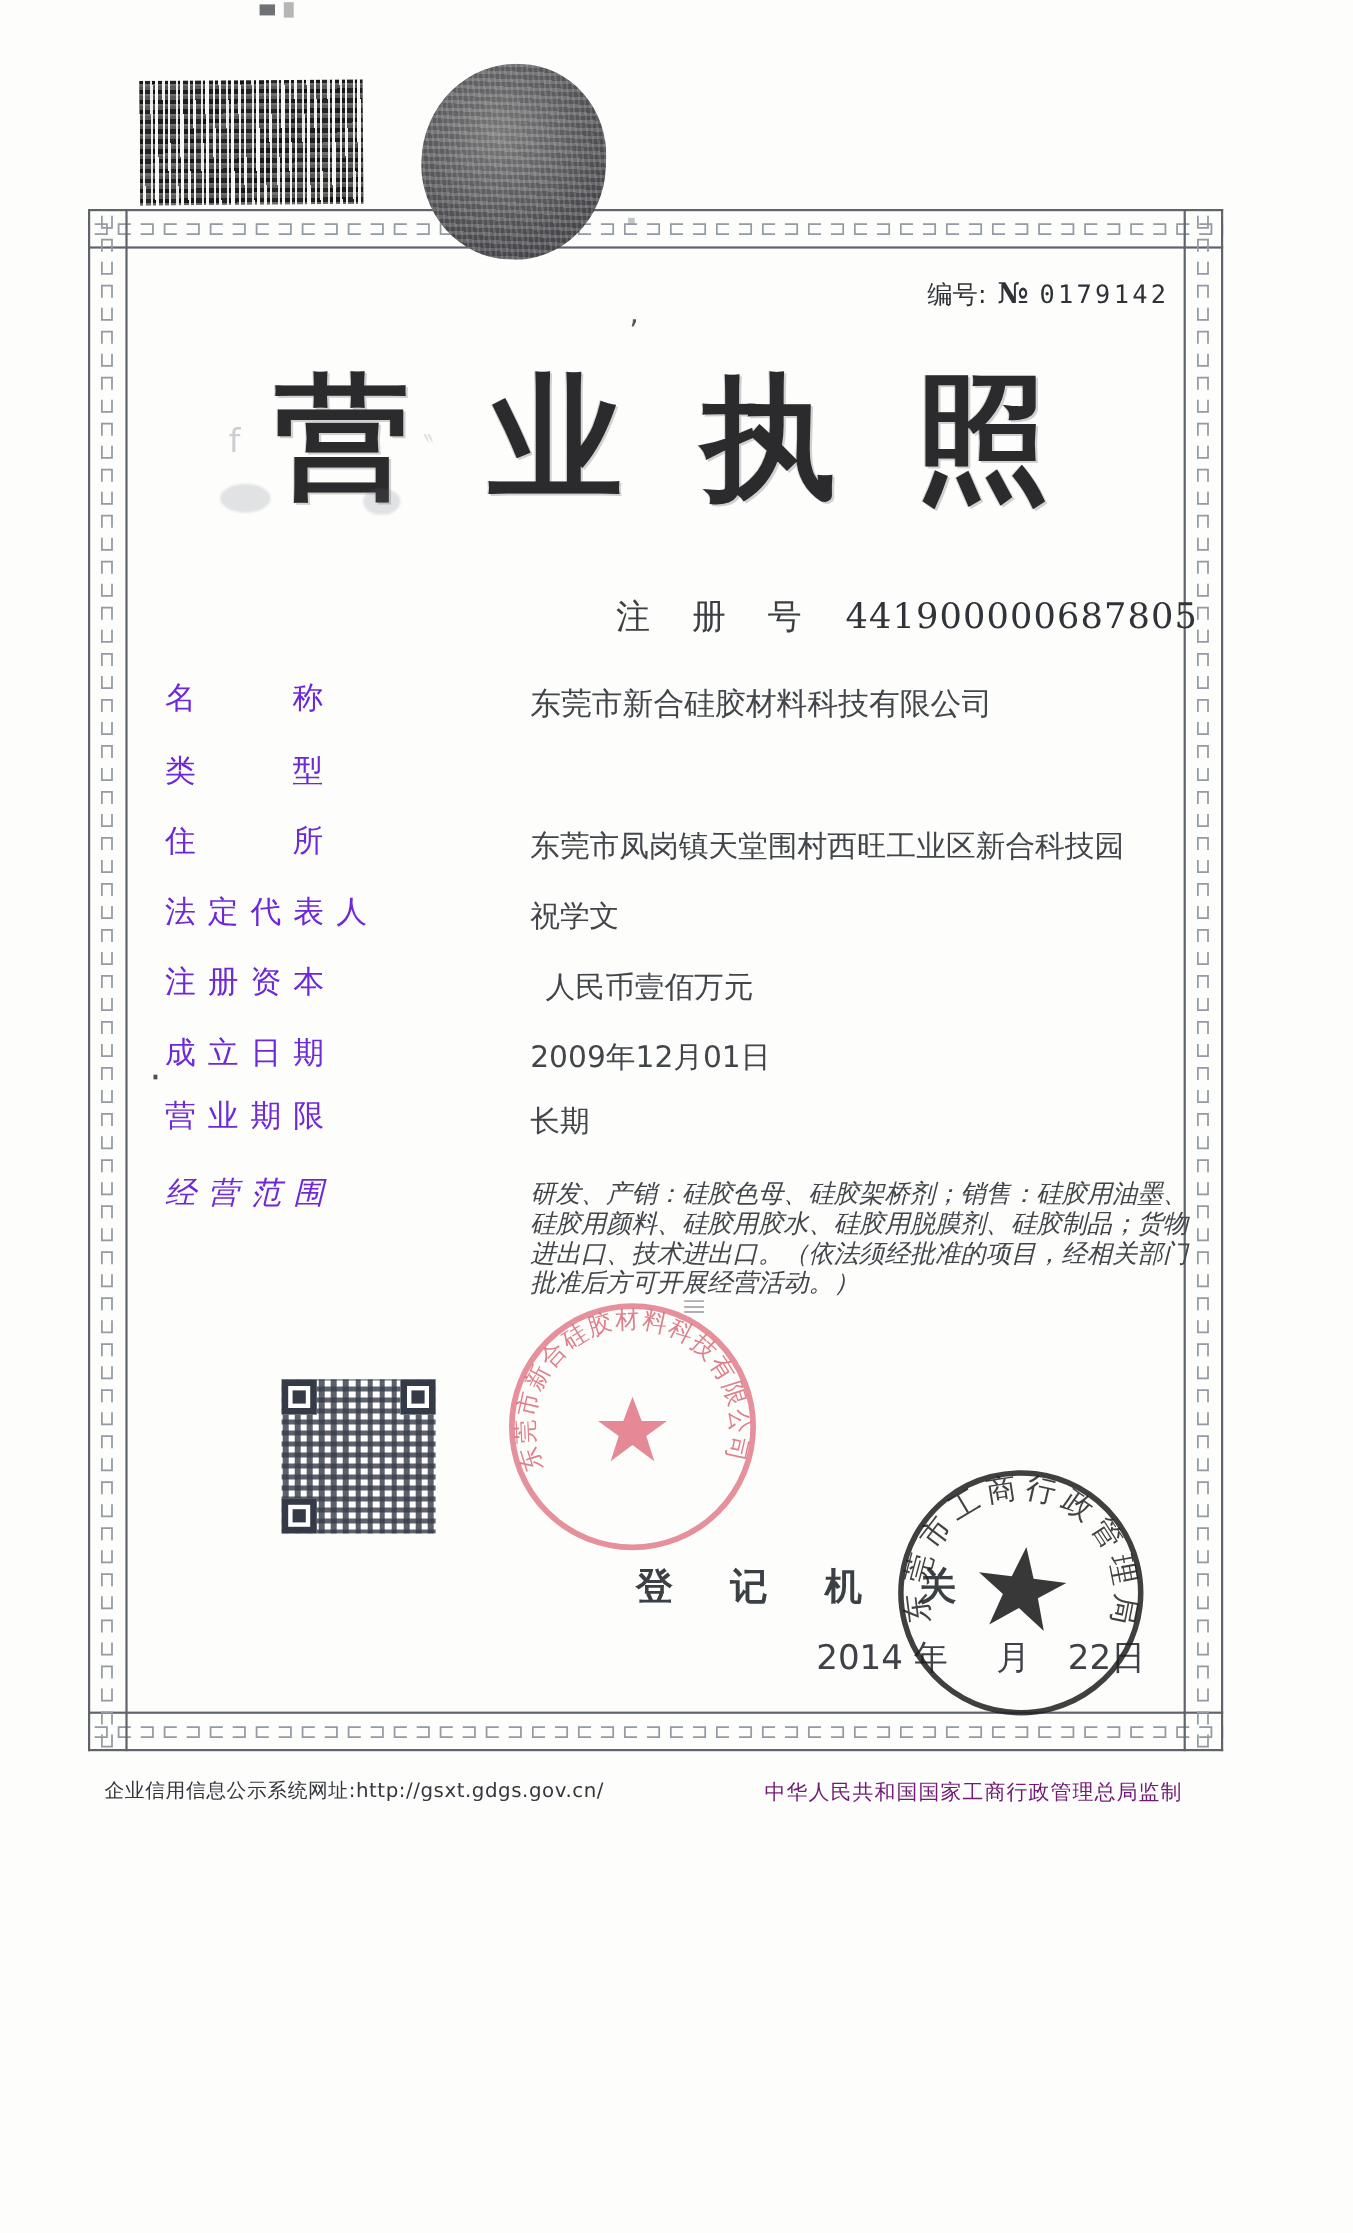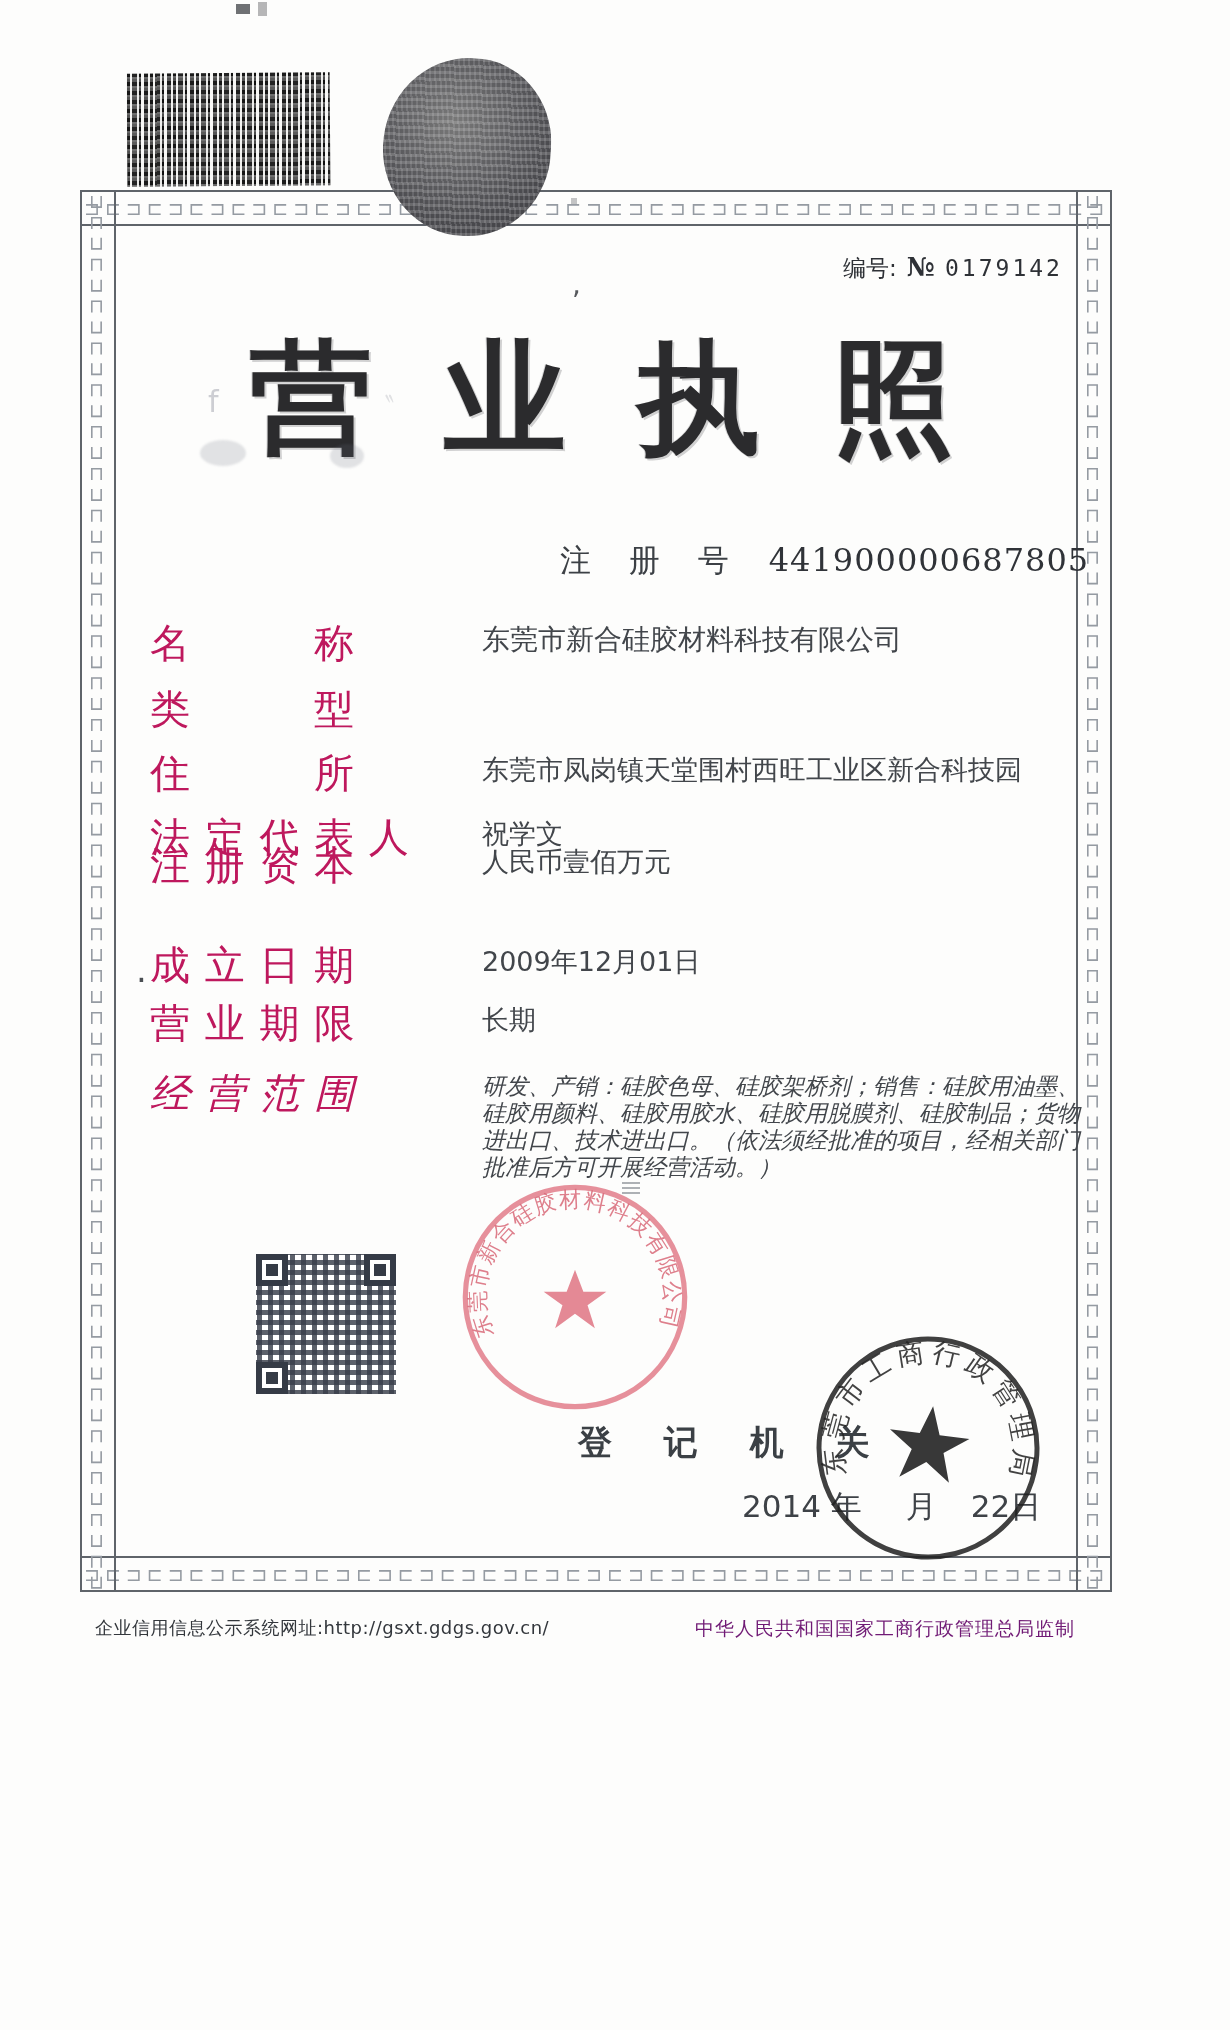--- a/index.html
+++ b/index.html
@@ -52,27 +52,27 @@
   
   .regno { position:absolute; left:560px; top:540px; display:flex; align-items:baseline; }
   .regno .lbl { font-size:31px; letter-spacing:14px; color:#3c4045; font-weight:500; }
   .regno .val { font-size:32px; color:#303338; margin-left:26px; letter-spacing:1px; font-family:"DejaVu Serif", serif; }
 
   
   .ghost { position:absolute; color:rgba(95,100,115,.3); }
 
   
   .row { position:absolute; left:150px; width:930px; display:flex; }
-  .row .lbl { width:332px; flex:0 0 332px; font-size:40px; font-weight:500; color:#be185d; letter-spacing:1px; }
+  .row .lbl { width:332px; flex:0 0 332px; font-size:28px; font-weight:500; color:#6d28d9; letter-spacing:1px; }
   .row .val { font-size:27px; color:#42464b; padding-top:9px; line-height:29px; }
   .row.r0 { top:616px; } .row.r0 .val { font-size:28px; }
   .row.r1 { top:682px; }
   .row.r2 { top:746px; }
   .row.r3 { top:810px; }
-  .row.r4 { top:838px; }
+  .row.r4 { top:874px;gap:14px; }
   .row.r5 { top:938px; }
   .row.r6 { top:948px;margin-top:48px; }
   .row.r7 { top:1066px;font-style:italic; }
   .row.r7 .val { font-size:23px; line-height:27px; padding-top:7px; }
   .date-dot { position:absolute; left:136px; top:960px; font-size:34px; color:#4a4e53; }
   .smudge { position:absolute; left:622px; top:1182px; width:18px; height:12px;
     background:repeating-linear-gradient(0deg,#8b9096 0 2px, transparent 2px 5px); opacity:.7; }
 
   
   .qr { position:absolute; left:256px; top:1254px; width:140px; height:140px; background:#fff;

